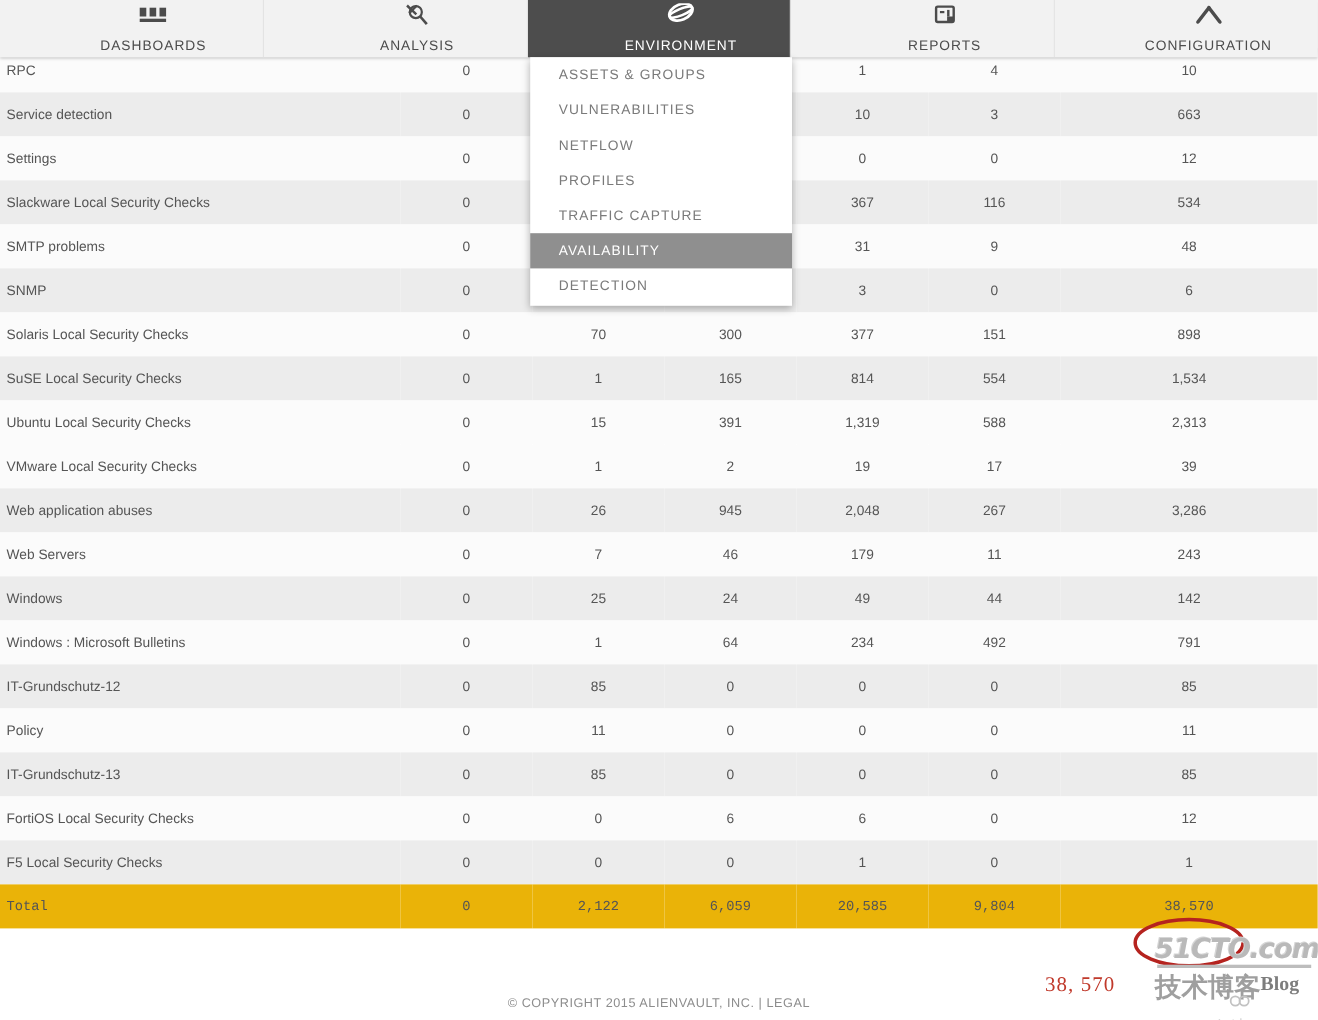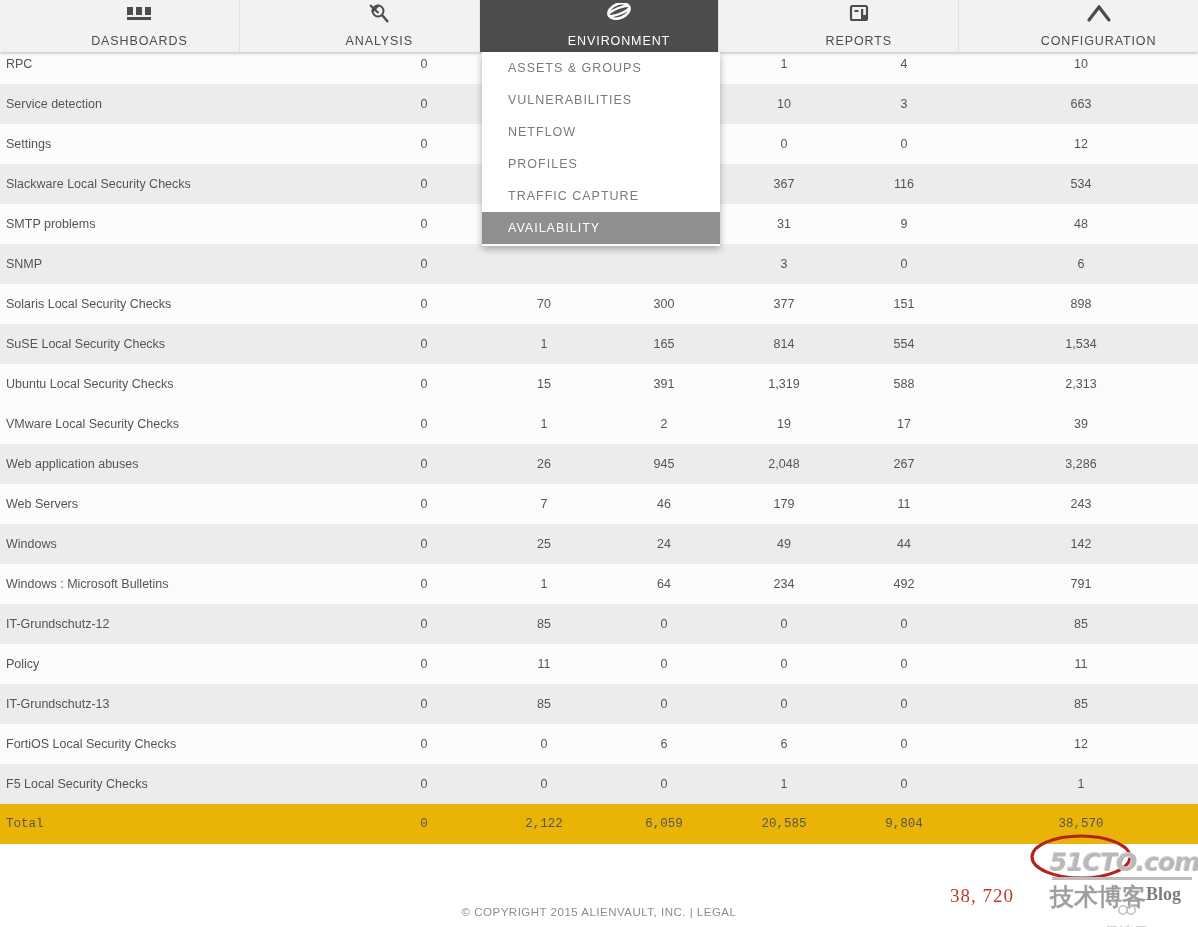--- a/index.html
+++ b/index.html
@@ -210,20 +210,23 @@
       <span>NETFLOW</span>
     </div>
     <div class="dropdown-item">
       <span>PROFILES</span>
     </div>
     <div class="dropdown-item">
       <span>TRAFFIC CAPTURE</span>
     </div>
     <div class="dropdown-item selected">
       <span>AVAILABILITY</span>
+    </div>
+    <div class="dropdown-item">
+      <span>DETECTION</span>
     </div>
   </div>
 
   <div class="table-wrap">
     <table class="grid">
       <colgroup>
         <col class="c-name">
           <col class="c-1">
           <col class="c-2">
           <col class="c-3">
@@ -421,21 +424,21 @@
     <div class="footer-text">
       <span>© COPYRIGHT 2015 ALIENVAULT, INC.  |  </span><span class="legal">LEGAL</span>
     </div>
   </div>
 
   <div class="annot-circle">
     <svg width="104" height="48" viewBox="0 0 104 48">
       <ellipse cx="52" cy="24" rx="49" ry="21" fill="none" stroke="#b5231f" stroke-width="3.2"></ellipse>
     </svg>
   </div>
-  <div class="annot-number">38, 720</div>
+  <div class="annot-number">38, 570</div>
 
   <div class="wm-51cto">51CTO.com</div>
   <div class="wm-rule"></div>
   <div class="wm-cn">技术博客</div>
   <div class="wm-blog">Blog</div>
   <div class="wm-ysy">
     <span>
       <svg width="20" height="14" viewBox="0 0 20 14">
         <circle cx="6" cy="7" r="4.2" fill="none" stroke="#c2c2c2" stroke-width="1.6"></circle>
         <circle cx="14" cy="7" r="4.2" fill="none" stroke="#c2c2c2" stroke-width="1.6"></circle>

